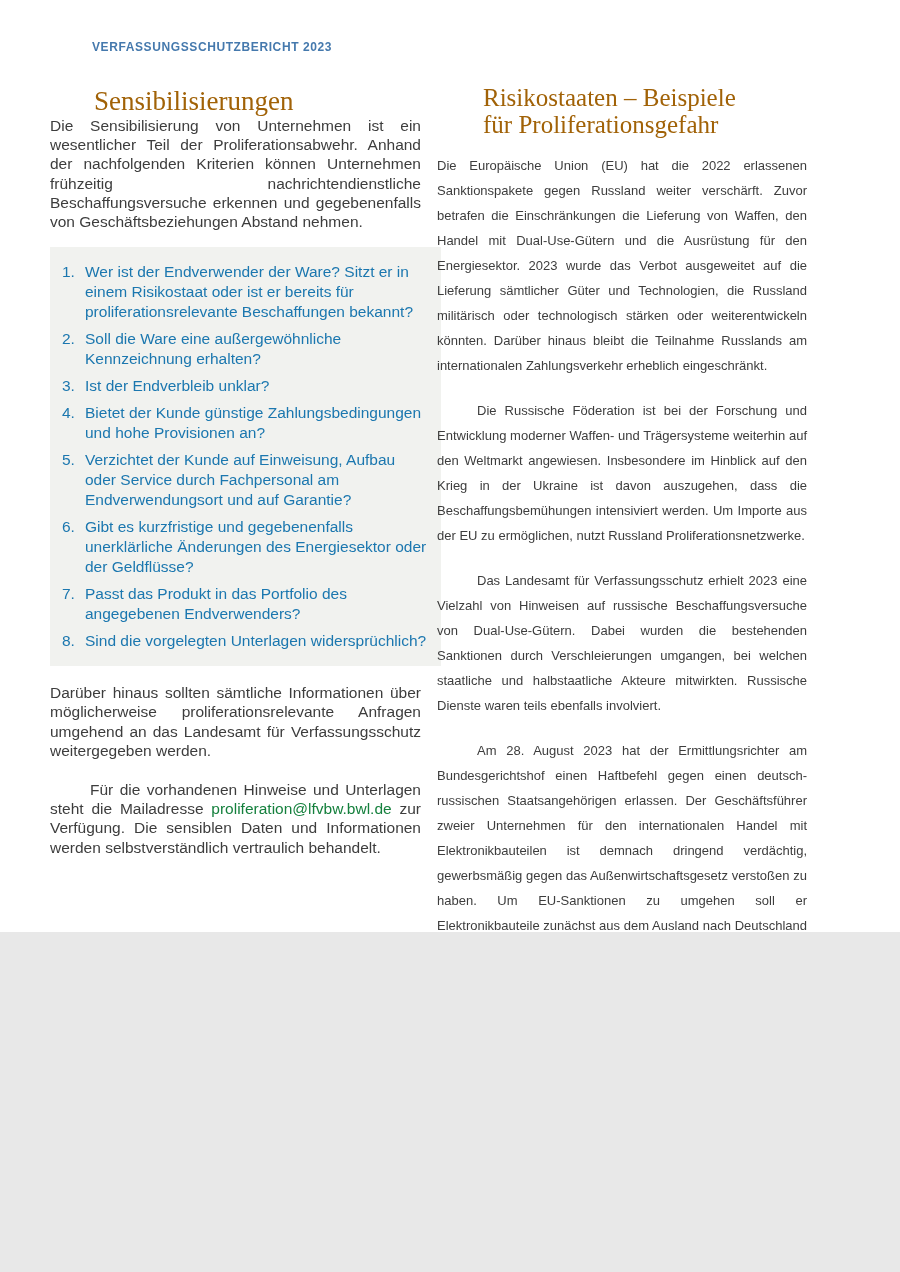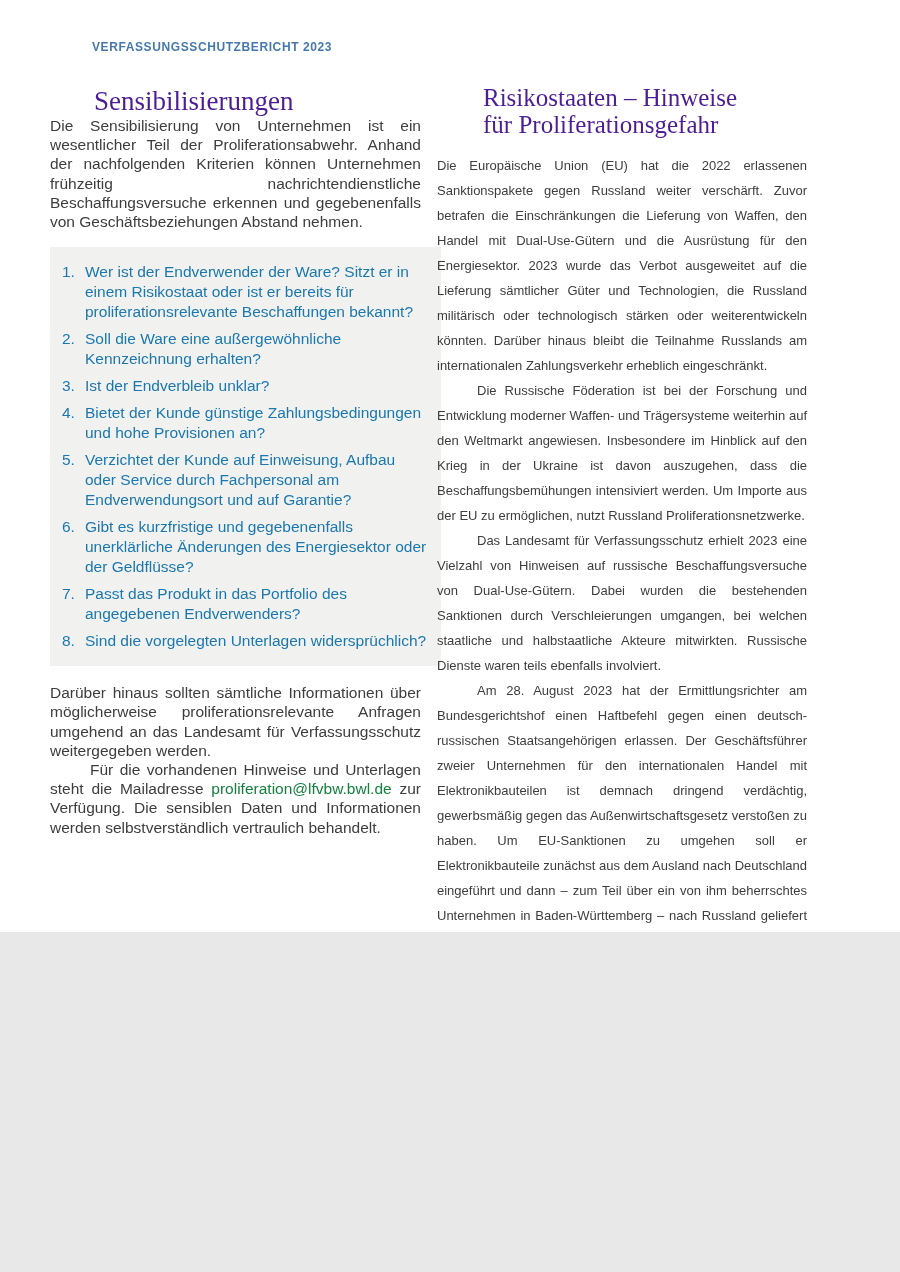--- a/index.html
+++ b/index.html
@@ -18,41 +18,41 @@
     letter-spacing:0.6px;
     color:#4579ad;
   }
   
   .col-left  { position:absolute; left:50px;  top:86px; width:371px; }
   .col-right { position:absolute; left:437px; top:84px; width:370px; }
 
   .serif-heading {
     font-family:"Liberation Serif", serif;
     font-weight:normal;
-    color:#4c1d95;
+    color:#a16207;
     margin:0;
   }
   .col-left .serif-heading {
     margin-left:44px;
     font-size:27px; line-height:30px;
   }
   .col-right .serif-heading {
     margin-left:46px;
     font-size:25px; line-height:27px;
   }
 
   .body-text {
     text-align:justify;
     hyphens:auto; -webkit-hyphens:auto;
   }
   .col-left  .body-text { font-size:15.5px; line-height:19.2px; }
   .col-right .body-text { font-size:13px;   line-height:25px; }
 
   .body-text p { margin:0; }
-  .body-text p.indent { text-indent:40px; }
+  .body-text p.indent { text-indent:40px;margin-top:20px; }
 
   .intro { }
 
   
   .check-box {
     margin-top:16px;
     background:#f1f2ef;
     padding:15px 14px 15px 12px;
     width:391px; box-sizing:border-box;
   }
@@ -132,21 +132,21 @@
     <div class="body-text outro">
       <p>Darüber hinaus sollten sämtliche Informationen über möglicherweise proliferationsrelevante Anfragen umgehend an das Landesamt für Verfassungsschutz weitergegeben werden.</p>
       <p class="indent"><span>Für die vorhandenen Hinweise und Unterlagen steht die Mailadresse </span><a class="email-link">proliferation@lfvbw.bwl.de</a><span> zur Verfügung. Die sensiblen Daten und Informationen werden selbstverständlich vertraulich behandelt.</span></p>
     </div>
 
   </div>
 
   <div class="col-right">
 
     <h1 class="serif-heading">
-      <span style="display:block">Risikostaaten – Hinweise</span>
+      <span style="display:block">Risikostaaten – Beispiele</span>
       <span style="display:block">für Proliferationsgefahr</span>
     </h1>
 
     <div class="body-text rc-body">
       <p>Die Europäische Union (EU) hat die 2022 erlassenen Sanktionspakete gegen Russland weiter verschärft. Zuvor betrafen die Einschränkungen die Lieferung von Waffen, den Handel mit Dual-Use-Gütern und die Ausrüstung für den Energiesektor. 2023 wurde das Verbot ausgeweitet auf die Lieferung sämtlicher Güter und Technologien, die Russland militärisch oder technologisch stärken oder weiterentwickeln könnten. Darüber hinaus bleibt die Teilnahme Russlands am internationalen Zahlungsverkehr erheblich eingeschränkt.</p>
       <p class="indent">Die Russische Föderation ist bei der Forschung und Entwicklung moderner Waffen- und Trägersysteme weiterhin auf den Weltmarkt angewiesen. Insbesondere im Hinblick auf den Krieg in der Ukraine ist davon auszugehen, dass die Beschaffungsbemühungen intensiviert werden. Um Importe aus der EU zu ermöglichen, nutzt Russland Proliferationsnetzwerke.</p>
       <p class="indent">Das Landesamt für Verfassungsschutz erhielt 2023 eine Vielzahl von Hinweisen auf russische Beschaffungsversuche von Dual-Use-Gütern. Dabei wurden die bestehenden Sanktionen durch Verschleierungen umgangen, bei welchen staatliche und halbstaatliche Akteure mitwirkten. Russische Dienste waren teils ebenfalls involviert.</p>
       <p class="indent">Am 28. August 2023 hat der Ermittlungsrichter am Bundesgerichtshof einen Haftbefehl gegen einen deutsch-russischen Staatsangehörigen erlassen. Der Geschäftsführer zweier Unternehmen für den internationalen Handel mit Elektronikbauteilen ist demnach dringend verdächtig, gewerbsmäßig gegen das Außenwirtschaftsgesetz verstoßen zu haben. Um EU-Sanktionen zu umgehen soll er Elektronikbauteile zunächst aus dem Ausland nach Deutschland eingeführt und dann – zum Teil über ein von ihm beherrschtes Unternehmen in Baden-Württemberg – nach Russland geliefert haben. Zu den Abnehmern gehörte laut Generalbundesanwaltschaft auch ein Unternehmen in Russland, das militärisches Material und Zubehör produziert, darunter Drohnen des Typs „Orlan 10“, die von den russischen Streitkräften in der Ukraine eingesetzt werden.</p>
     </div>
 

